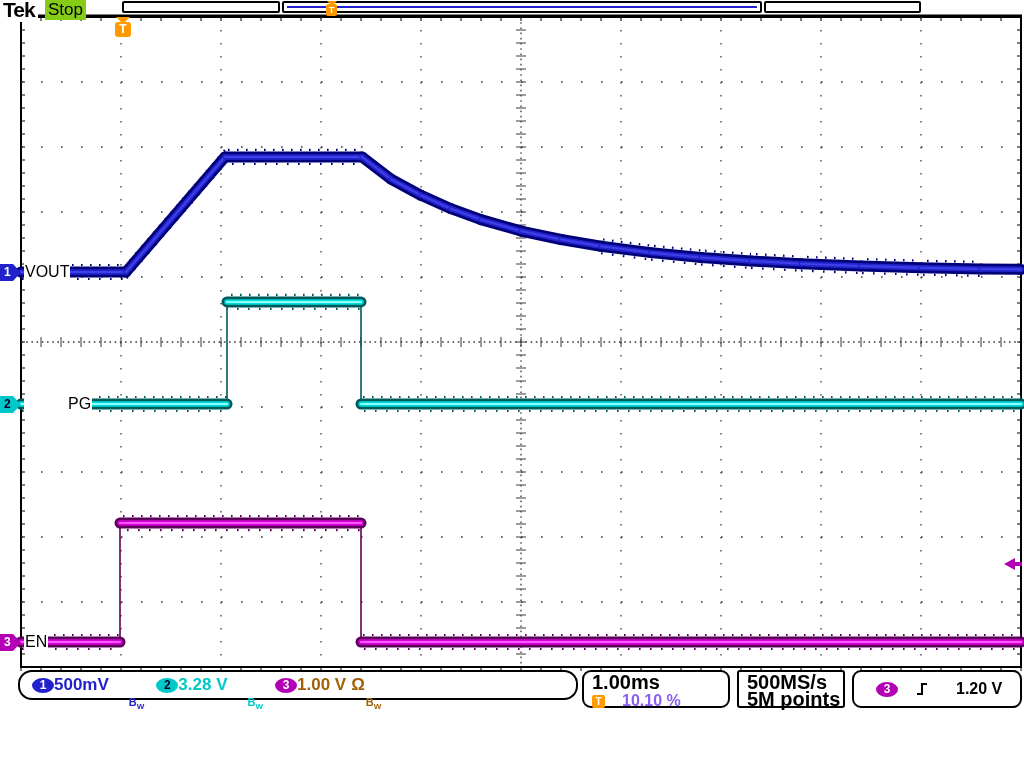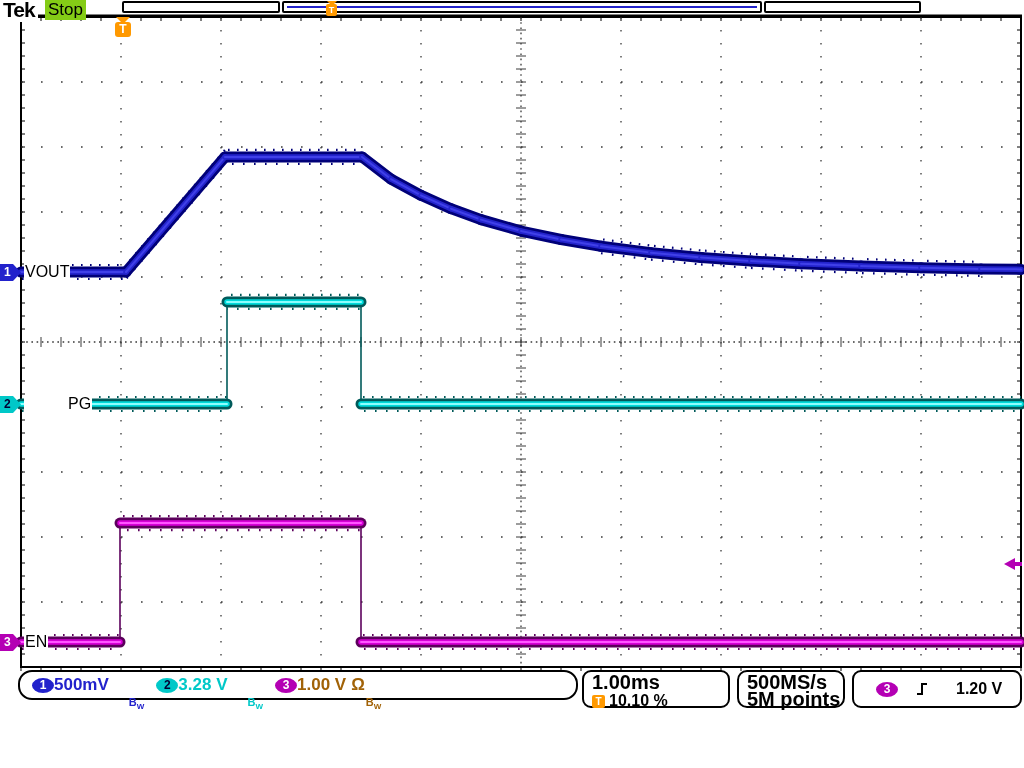--- a/index.html
+++ b/index.html
@@ -60,34 +60,34 @@
   .level-arrow .head{position:absolute;left:0;top:0;width:0;height:0;
                      border-top:6px solid transparent;border-bottom:6px solid transparent;
                      border-right:11px solid #b400b4;}
   .level-arrow .stem{position:absolute;left:10px;top:4px;width:8px;height:4px;background:#b400b4;}
 
   
   .sb-box{position:absolute;background:#fff;border:2px solid #000;box-sizing:border-box;z-index:6;}
   .sb-left{left:18px;top:670px;width:560px;height:30px;border-radius:14px;
            display:flex;align-items:center;padding-left:12px;}
   .sb-time{left:582px;top:670px;width:148px;height:38px;border-radius:9px;padding:2px 0 0 8px;}
-  .sb-acq{left:737px;top:670px;width:108px;height:38px;border-radius:10px;padding:2px 0 14px 8px;}
+  .sb-acq{left:737px;top:670px;width:108px;height:38px;border-radius:3px;padding:2px 0 14px 8px;}
   .sb-trig{left:852px;top:670px;width:170px;height:38px;border-radius:9px;
            display:flex;align-items:center;padding-left:22px;}
   .badge{display:inline-block;width:22px;height:15px;border-radius:50%;font-size:12px;
          font-weight:bold;text-align:center;line-height:15px;flex:none;}
   .sb-text{font-size:17px;font-weight:bold;white-space:nowrap;}
   .t-ch1{color:#2222cc;}  .t-ch2{color:#00c8c8;}  .t-ch3{color:#a16207;}
   .bw{font-size:11px;font-weight:bold;margin-top:38px;}
   .bw sub{font-size:8px;}
   .sb-line1{font-size:20px;font-weight:bold;color:#000;line-height:17px;}
   .sb-line2{display:flex;align-items:center;margin-top:1px;}
   .t-square{width:13px;height:13px;background:#ff9900;border-radius:2px;color:#fff;
             font-size:10px;font-weight:bold;text-align:center;line-height:13px;flex:none;}
-  .trigpos-text{font-size:16px;font-weight:bold;color:#000000;margin-left:4px;}
+  .trigpos-text{font-size:16px;font-weight:bold;color:#8b5cf6;margin-left:17px;}
   .edge-icon{margin:0 0 0 18px;flex:none;}
   .trig-level-text{font-size:16px;font-weight:bold;color:#000;margin-left:28px;}
   .m12{margin-left:12px;} .m16{text-align:center;} .m5{margin-left:5px;}
 </style>
 </head>
 <body>
 
 <div class="screen">
 
   <svg id="grat" width="1024" height="768" style="position:absolute;left:0;top:0;z-index:1;">

